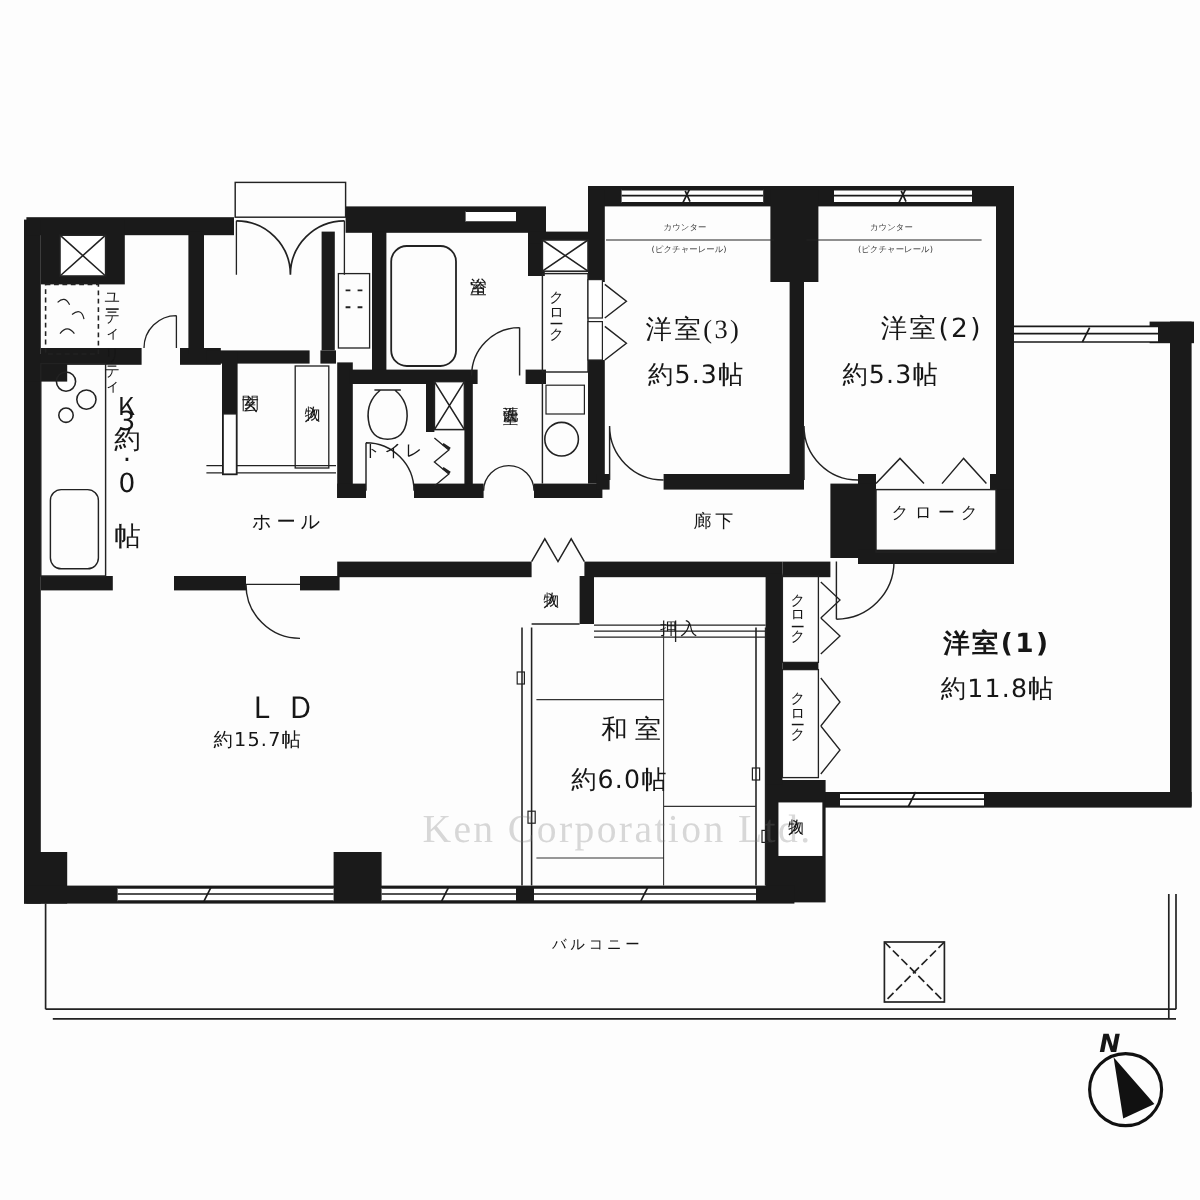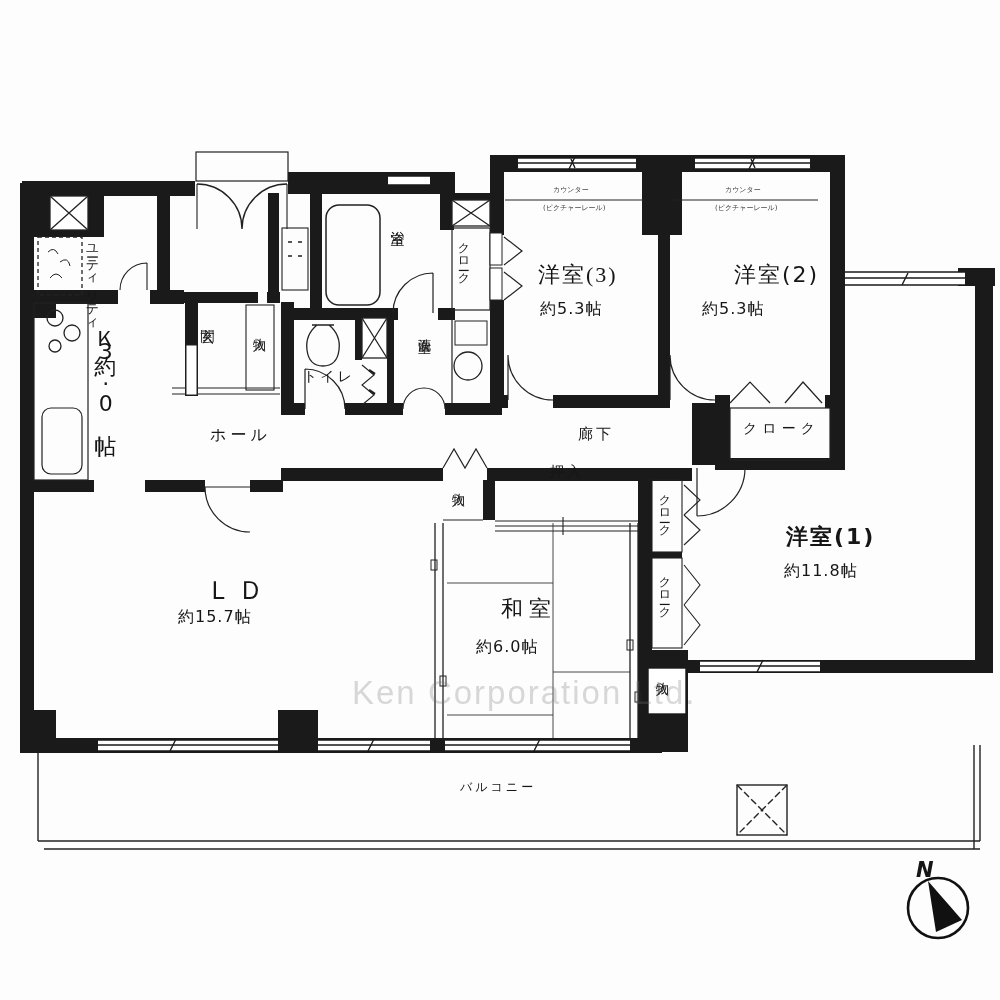--- a/index.html
+++ b/index.html
@@ -4,27 +4,27 @@
 <style>
   html,body{margin:0;padding:0;background:#ffffff;}
   #stage{
     position:relative;width:1000px;height:1000px;background:#fdfdfd;overflow:hidden;
     font-family:"DejaVu Sans","Liberation Sans",sans-serif;color:#141414;
   }
   svg{position:absolute;left:0;top:0;}
   .lbl{position:absolute;color:#161616;white-space:nowrap;line-height:1.15;z-index:5;}
   .v{writing-mode:vertical-rl;text-orientation:upright;letter-spacing:1px;}
   .room-name{font-size:22px;font-weight:500;letter-spacing:2px;}
-  .room-size{font-size:16px;font-weight:500;letter-spacing:1px;}
+  .room-size{font-size:21px;font-weight:500;letter-spacing:1px;}
   .small{font-size:14px;}
   .tiny{font-size:13px;letter-spacing:0px;}
   .micro{font-size:7px;color:#3a3a3a;letter-spacing:0px;z-index:5;}
   .watermark{
     position:absolute;left:352px;top:674px;font-size:33px;letter-spacing:2px;
-    color:rgba(120,120,120,0.28);z-index:1;font-family:Liberation Sans, sans-serif;
+    color:rgba(120,120,120,0.28);z-index:1;font-family:Liberation Serif, serif;
   }
   .north{font-size:21px;font-weight:bold;font-style:italic;z-index:6;}
 </style>
 </head>
 <body>
 
 <div id="stage">
 
   <div class="watermark">Ken Corporation Ltd.</div>
 
@@ -244,21 +244,21 @@
   <div class="lbl room-name" style="left:734px;top:262px;">洋室(2)</div>
   <div class="lbl room-size" style="left:702px;top:300px;">約5.3帖</div>
 
   <div class="lbl small" style="left:743px;top:420px;letter-spacing:5px;">クローク</div>
   <div class="lbl room-name" style="left:786px;top:524px;font-weight:bold;">洋室(1)</div>
   <div class="lbl room-size" style="left:784px;top:562px;">約11.8帖</div>
   <div class="lbl v" style="left:657px;top:486px;font-size:12px;">クローク</div>
   <div class="lbl v" style="left:657px;top:568px;font-size:12px;">クローク</div>
 
   <div class="lbl v tiny" style="left:450px;top:483px;">物入</div>
-  <div class="lbl small" style="left:550px;top:463px;letter-spacing:3px;">押入</div>
+  <div class="lbl small" style="left:550px;top:516px;letter-spacing:3px;">押入</div>
   <div class="lbl room-name" style="left:501px;top:596px;letter-spacing:6px;">和室</div>
   <div class="lbl room-size" style="left:476px;top:638px;">約6.0帖</div>
 
   <div class="lbl" style="left:206px;top:576px;font-size:26px;letter-spacing:6px;">ＬＤ</div>
   <div class="lbl room-size" style="left:178px;top:608px;font-size:16px;">約15.7帖</div>
 
   <div class="lbl v tiny" style="left:654px;top:672px;">物入</div>
   <div class="lbl" style="left:460px;top:781px;font-size:12px;letter-spacing:3px;">バルコニー</div>
 
   <div class="lbl north" style="left:916px;top:858px;">N</div>

